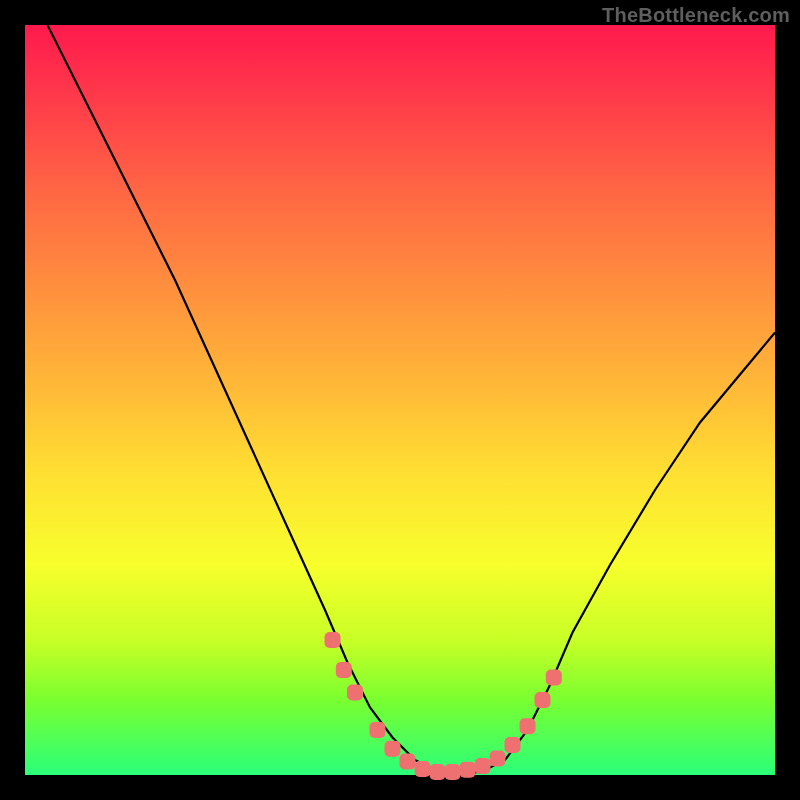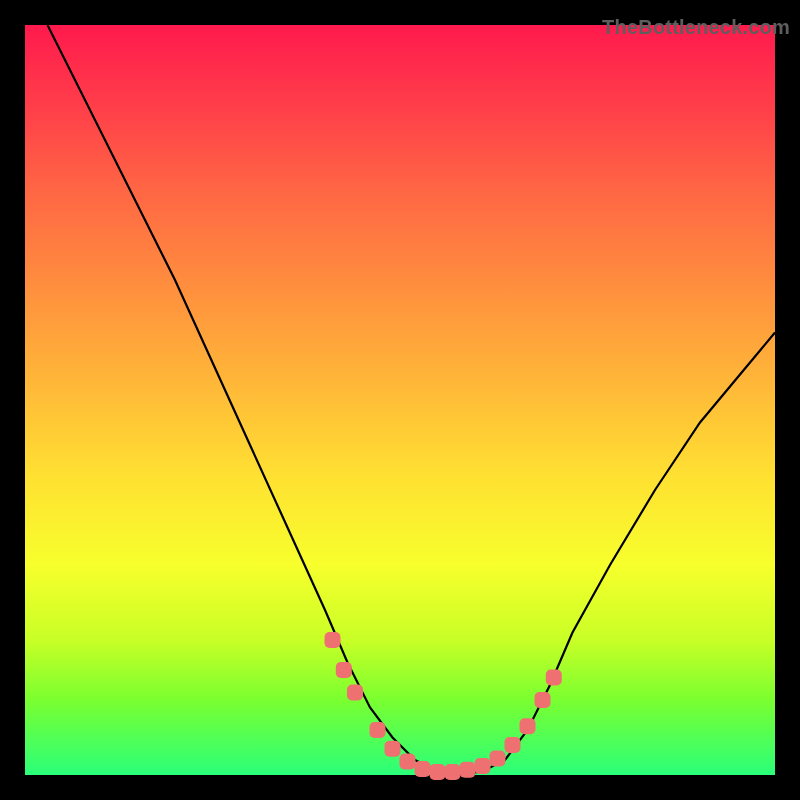--- a/index.html
+++ b/index.html
@@ -39,21 +39,20 @@
   .watermark {
     position: absolute;
     top: 4px;
     right: 10px;
     font-family: Arial, Helvetica, sans-serif;
     font-size: 20px;
     font-weight: bold;
     color: #5e5e5e;
     letter-spacing: 0.2px;
     user-select: none;
-    margin-top: 12px;
   }
   svg.overlay {
     position: absolute;
     left: 25px;
     top: 25px;
     width: 750px;
     height: 750px;
     overflow: visible;
   }
 </style>

